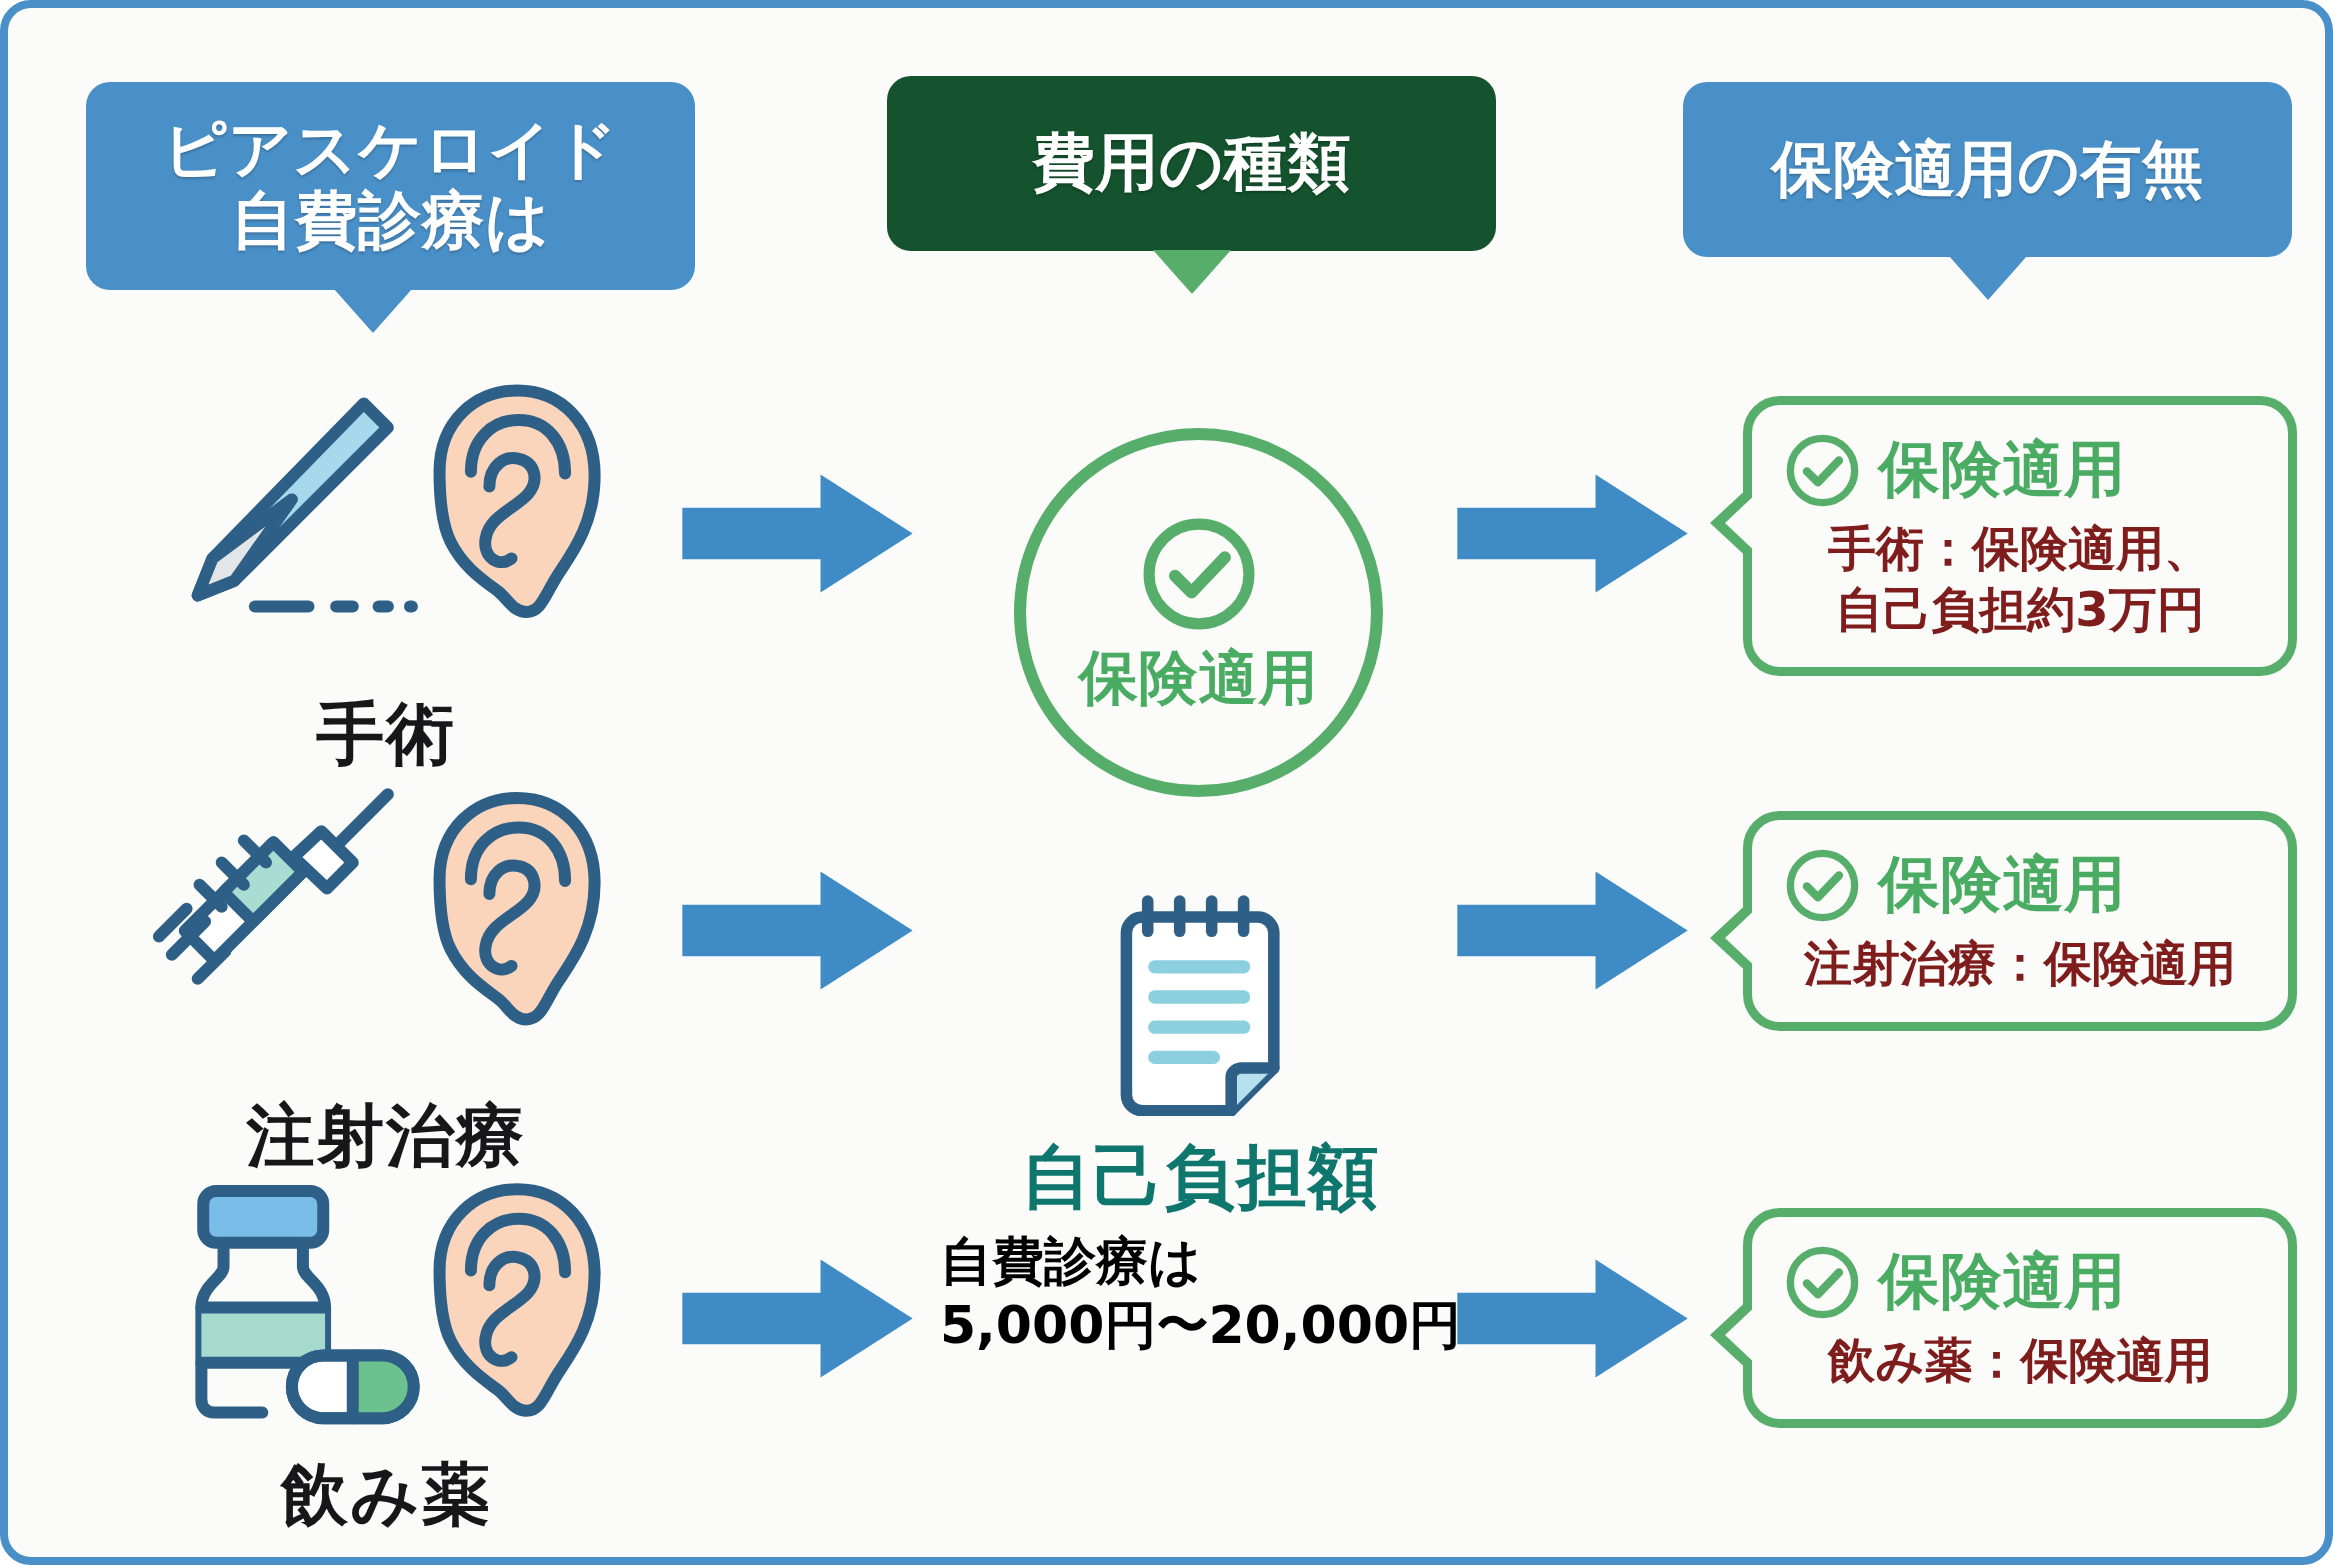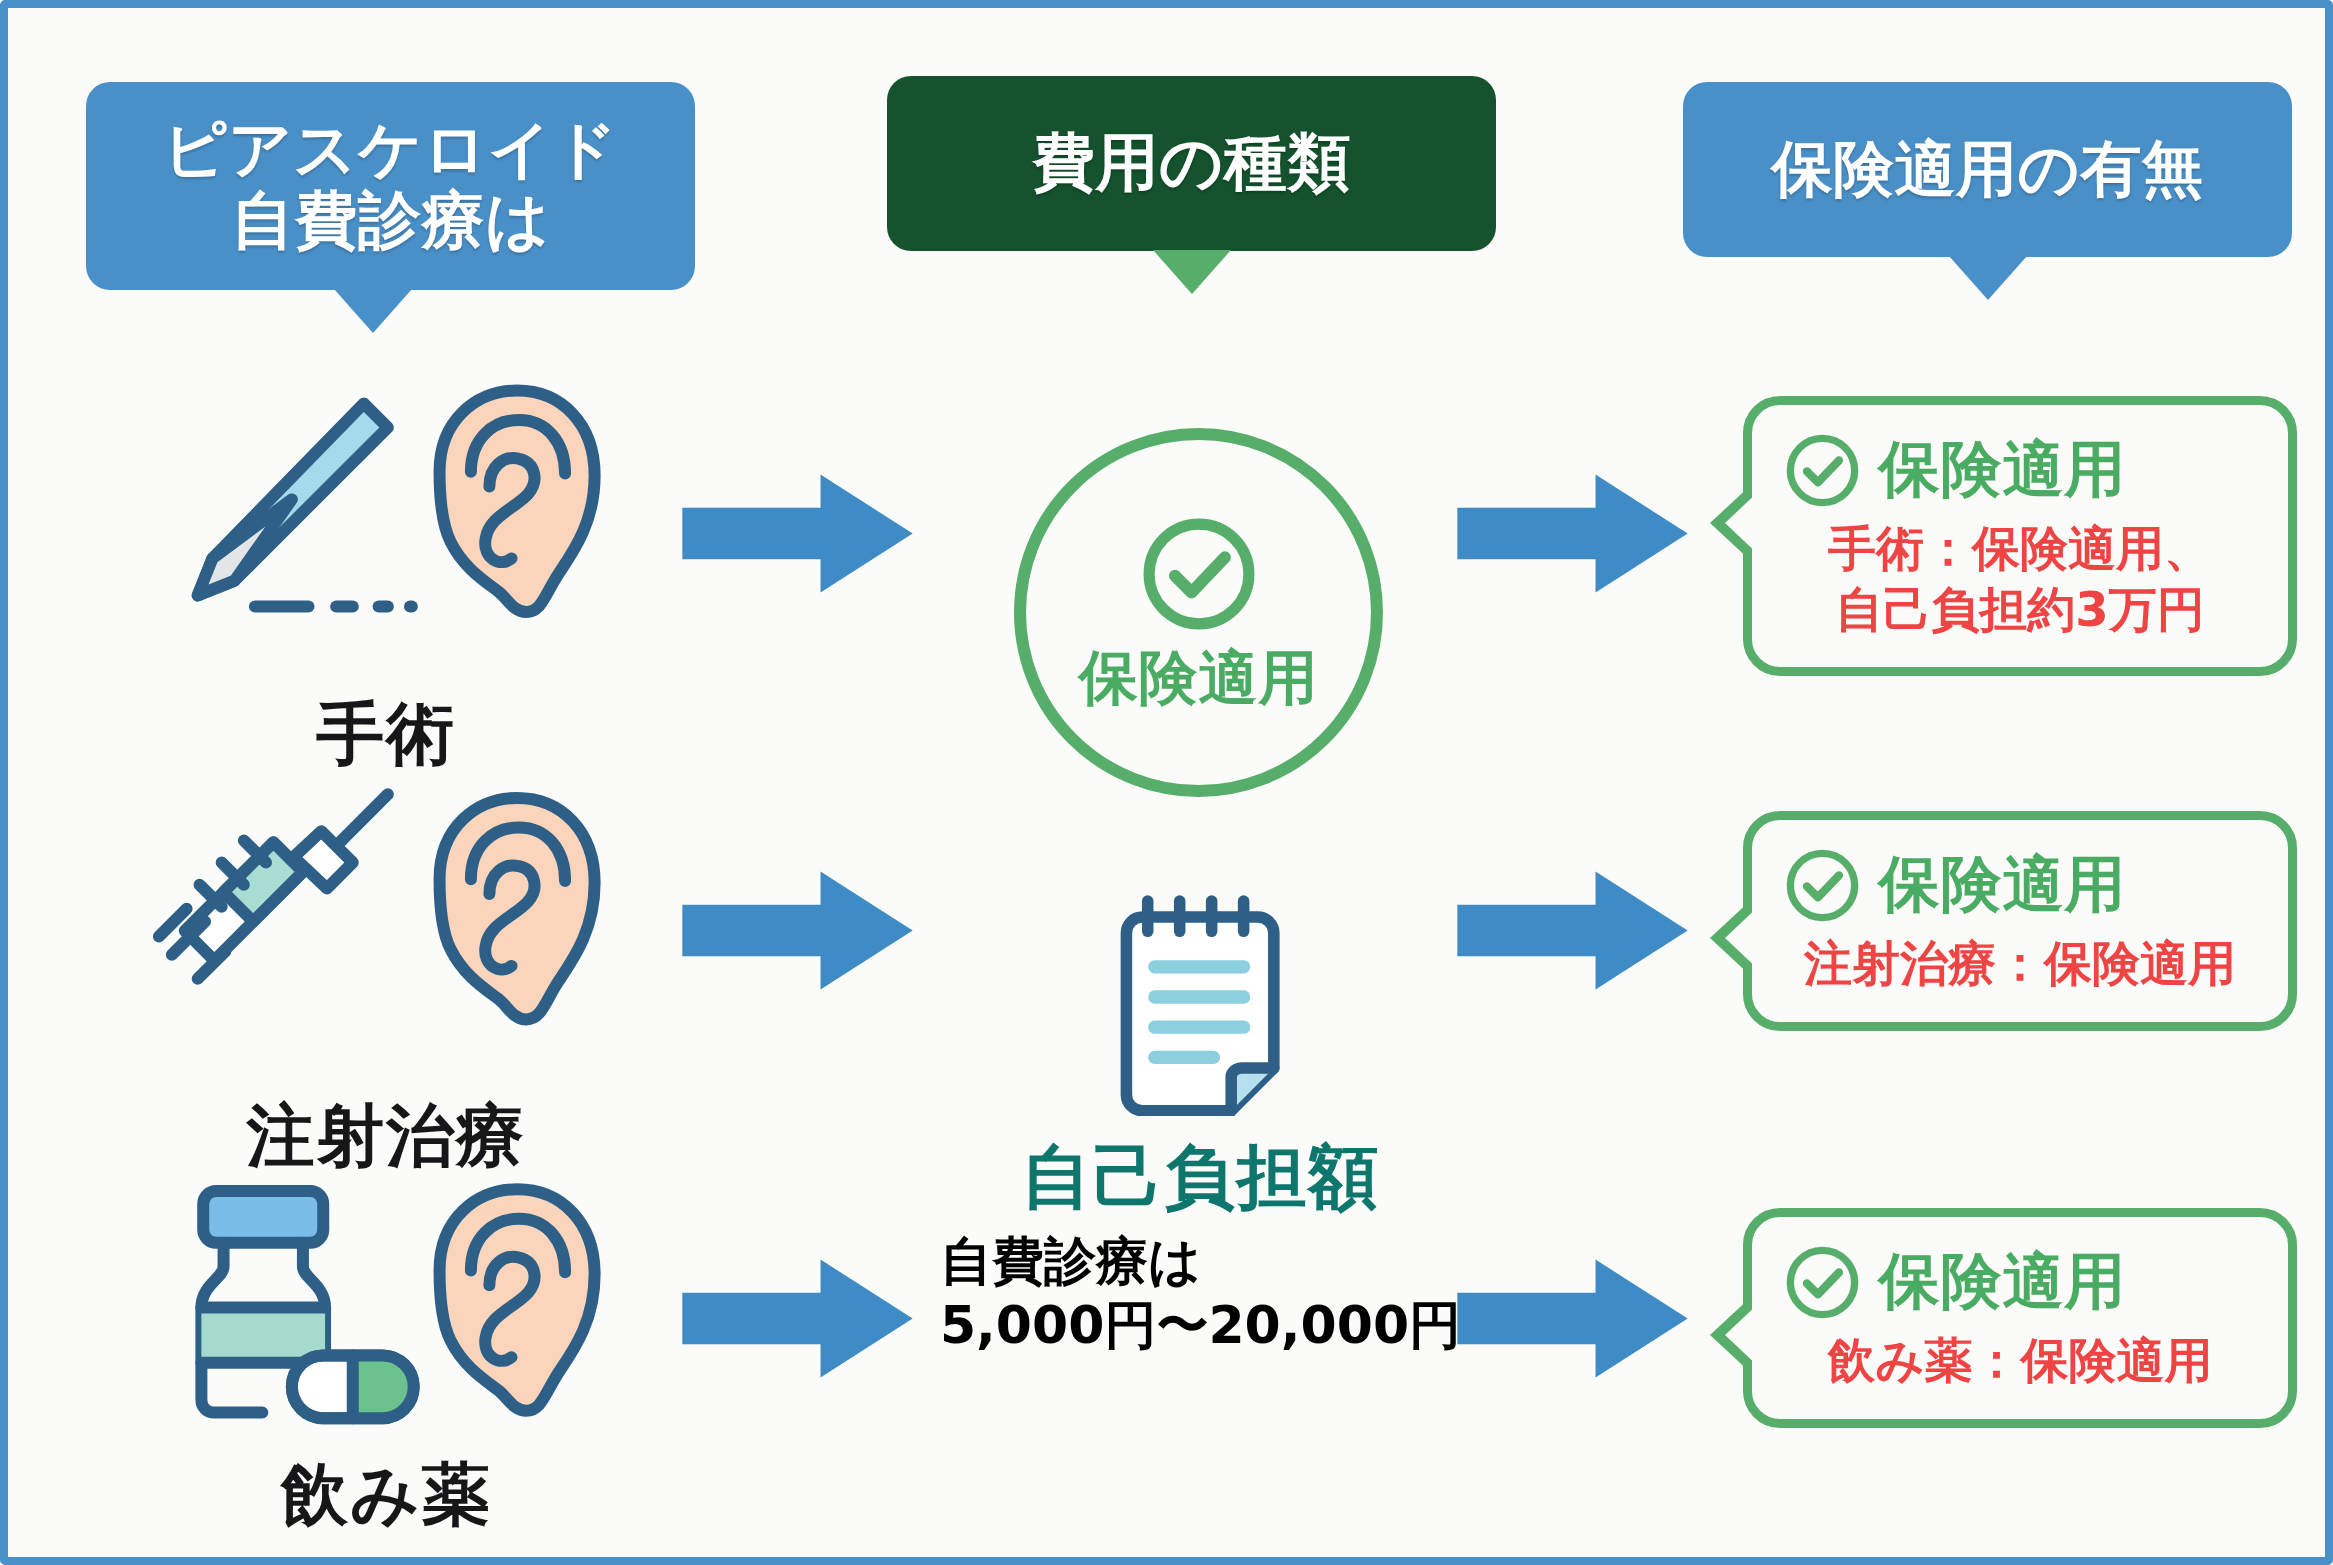--- a/index.html
+++ b/index.html
@@ -6,21 +6,21 @@
   body{
     width:2333px;height:1565px;
     background:#ffffff;
     font-family:"DejaVu Sans","Liberation Sans",sans-serif;
     overflow:hidden;
   }
   .frame{
     position:absolute;inset:0;
     box-sizing:border-box;
     border:8.3px solid #4a90c8;
-    border-radius:5px;
+    border-radius:31px;
     background:#fbfbf9;
   }
   .stage{position:absolute;inset:0;}
 
   
   .banner{
     position:absolute;
     box-sizing:border-box;
     border-radius:24px;
     display:flex;align-items:center;justify-content:center;
@@ -116,21 +116,21 @@
     padding:24px 31px 28px 31px;
   }
   .callout .co-head{
     display:flex;align-items:center;gap:16.6px;
     margin-bottom:7.4px;
   }
   .callout .co-head .co-title{
     font-size:61px;font-weight:700;color:#4aab63;letter-spacing:0.9px;
   }
   .callout .co-body{
-    font-size:48px;font-weight:700;color:#ef4444;
+    font-size:48px;font-weight:700;color:#7f1d1d;
     line-height:1.26;text-align:center;
   }
   .callout .co-tail{
     position:absolute;left:-42px;top:79px;
     width:0;height:0;
     border-top:39px solid transparent;
     border-bottom:39px solid transparent;
     border-right:42px solid #57ae6a;
   }
   .callout .co-tail-in{

